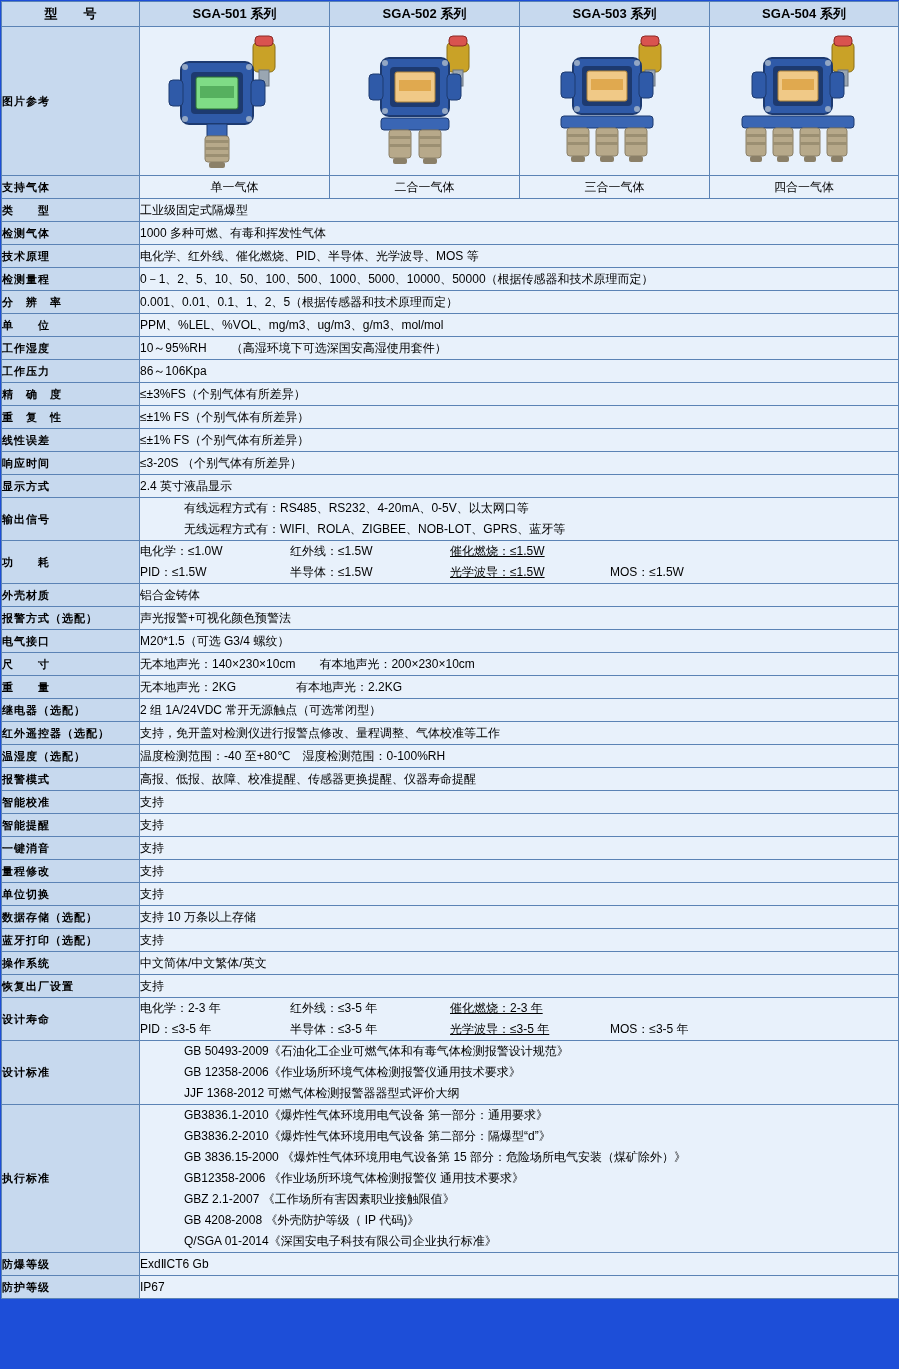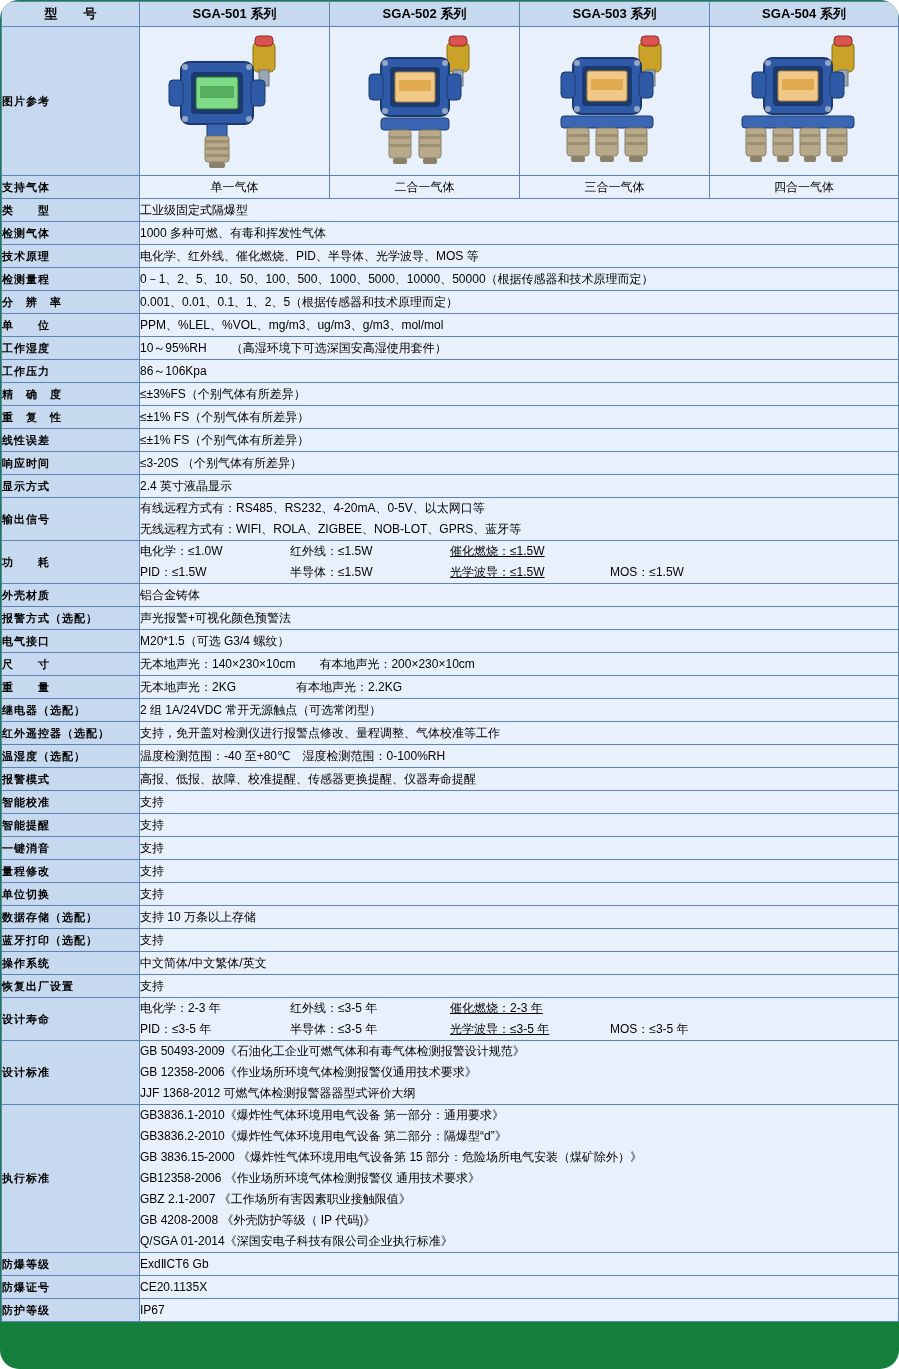--- a/index.html
+++ b/index.html
@@ -1,30 +1,30 @@
 <!DOCTYPE html>
 <html><head>
 <meta charset="utf-8">
 <style>
   html,body{margin:0;padding:0;background:#ffffff;}
   body{font-family:"Liberation Sans","DejaVu Sans",sans-serif;}
-  #page{width:899px;height:1369px;position:relative;overflow:hidden;background:#15803d;border-radius:19px;}
+  #page{width:899px;height:1369px;position:relative;overflow:hidden;background:#1d4ed8;}
   table.spec{border-collapse:collapse;width:897px;margin:1px 0 0 1px;table-layout:fixed;}
   table.spec td{border:1px solid #5b83b5;vertical-align:middle;padding:0;}
   td.lbl{background:#c7d9ee;text-align:left;font-size:11px;color:#000;font-weight:bold;letter-spacing:1px;height:22px;}
   td.val{background:#e8f1fb;font-size:12px;color:#000;padding:3px 6px;line-height:17px;}
   td.hdr{background:#c7d9ee;text-align:center;font-size:13px;font-weight:bold;color:#000;height:24px;}
   td.center{text-align:center;font-family:Liberation Serif, serif;}
   
   .cols{display:flex;flex-wrap:wrap;}
   .c1{width:150px;}
   .c2{width:160px;}
   .c3{width:160px;text-decoration:underline;}
   .c4{width:150px;}
-  .lines div{white-space:nowrap;}
+  .lines div{white-space:nowrap;padding-left:44px;}
   .pad{padding:2px 0;}
   
   .imgcell{background:#e8f1fb;height:148px;text-align:center;}
   .device{position:relative;width:176px;height:146px;margin:0 auto;}
   .dev-svg{display:block;margin:0 auto;}
 </style>
 </head>
 <body>
 
 <div id="page">
@@ -374,24 +374,20 @@
           <div class="pad">Q/SGA 01-2014《深国安电子科技有限公司企业执行标准》</div>
         </div>
       </td>
     </tr>
 
     <tr>
           <td class="lbl">防爆等级</td>
           <td class="val" colspan="4">ExdⅡCT6 Gb</td>
         </tr>
     <tr>
-          <td class="lbl">防爆证号</td>
-          <td class="val" colspan="4">CE20.1135X</td>
-        </tr>
-    <tr>
           <td class="lbl">防护等级</td>
           <td class="val" colspan="4">IP67</td>
         </tr>
 
   </tbody>
 </table>
 
 </div>
 
 </body></html>

